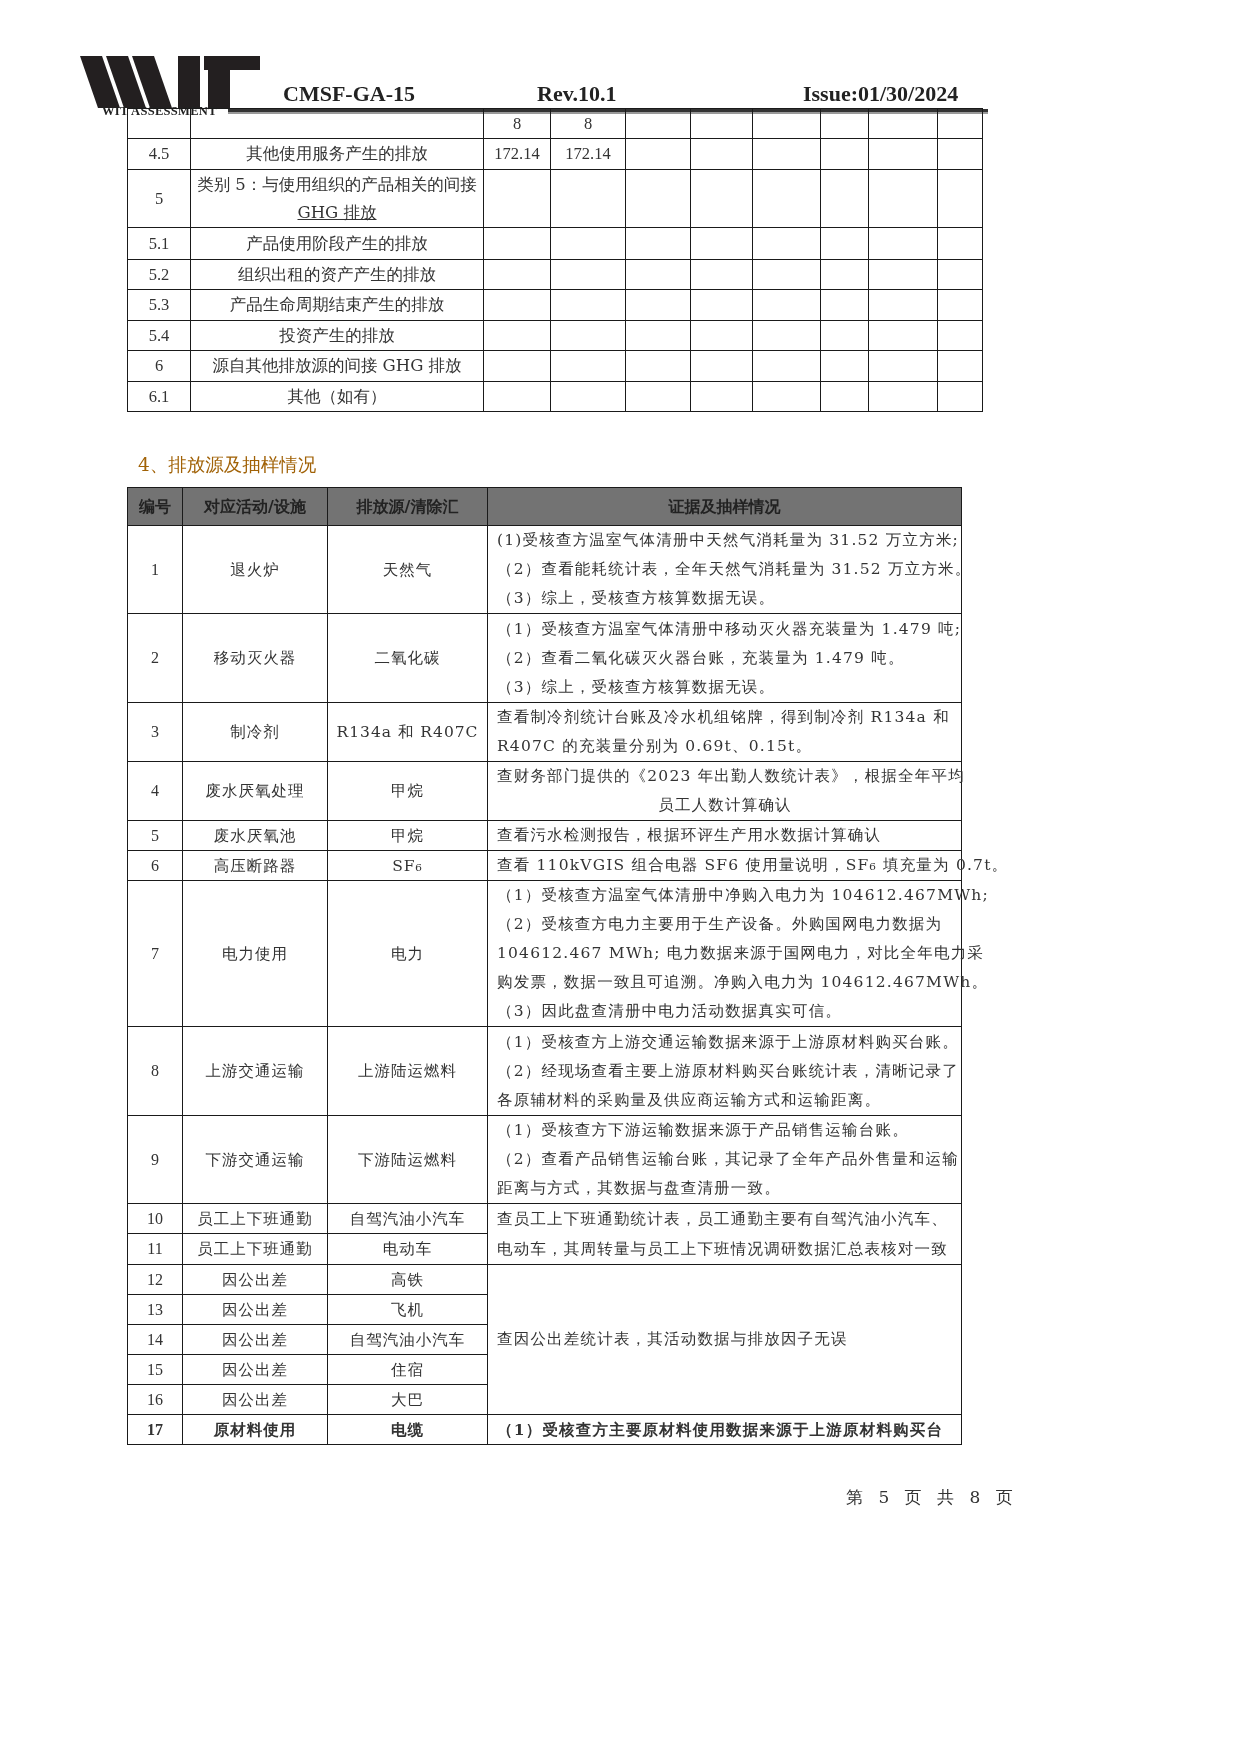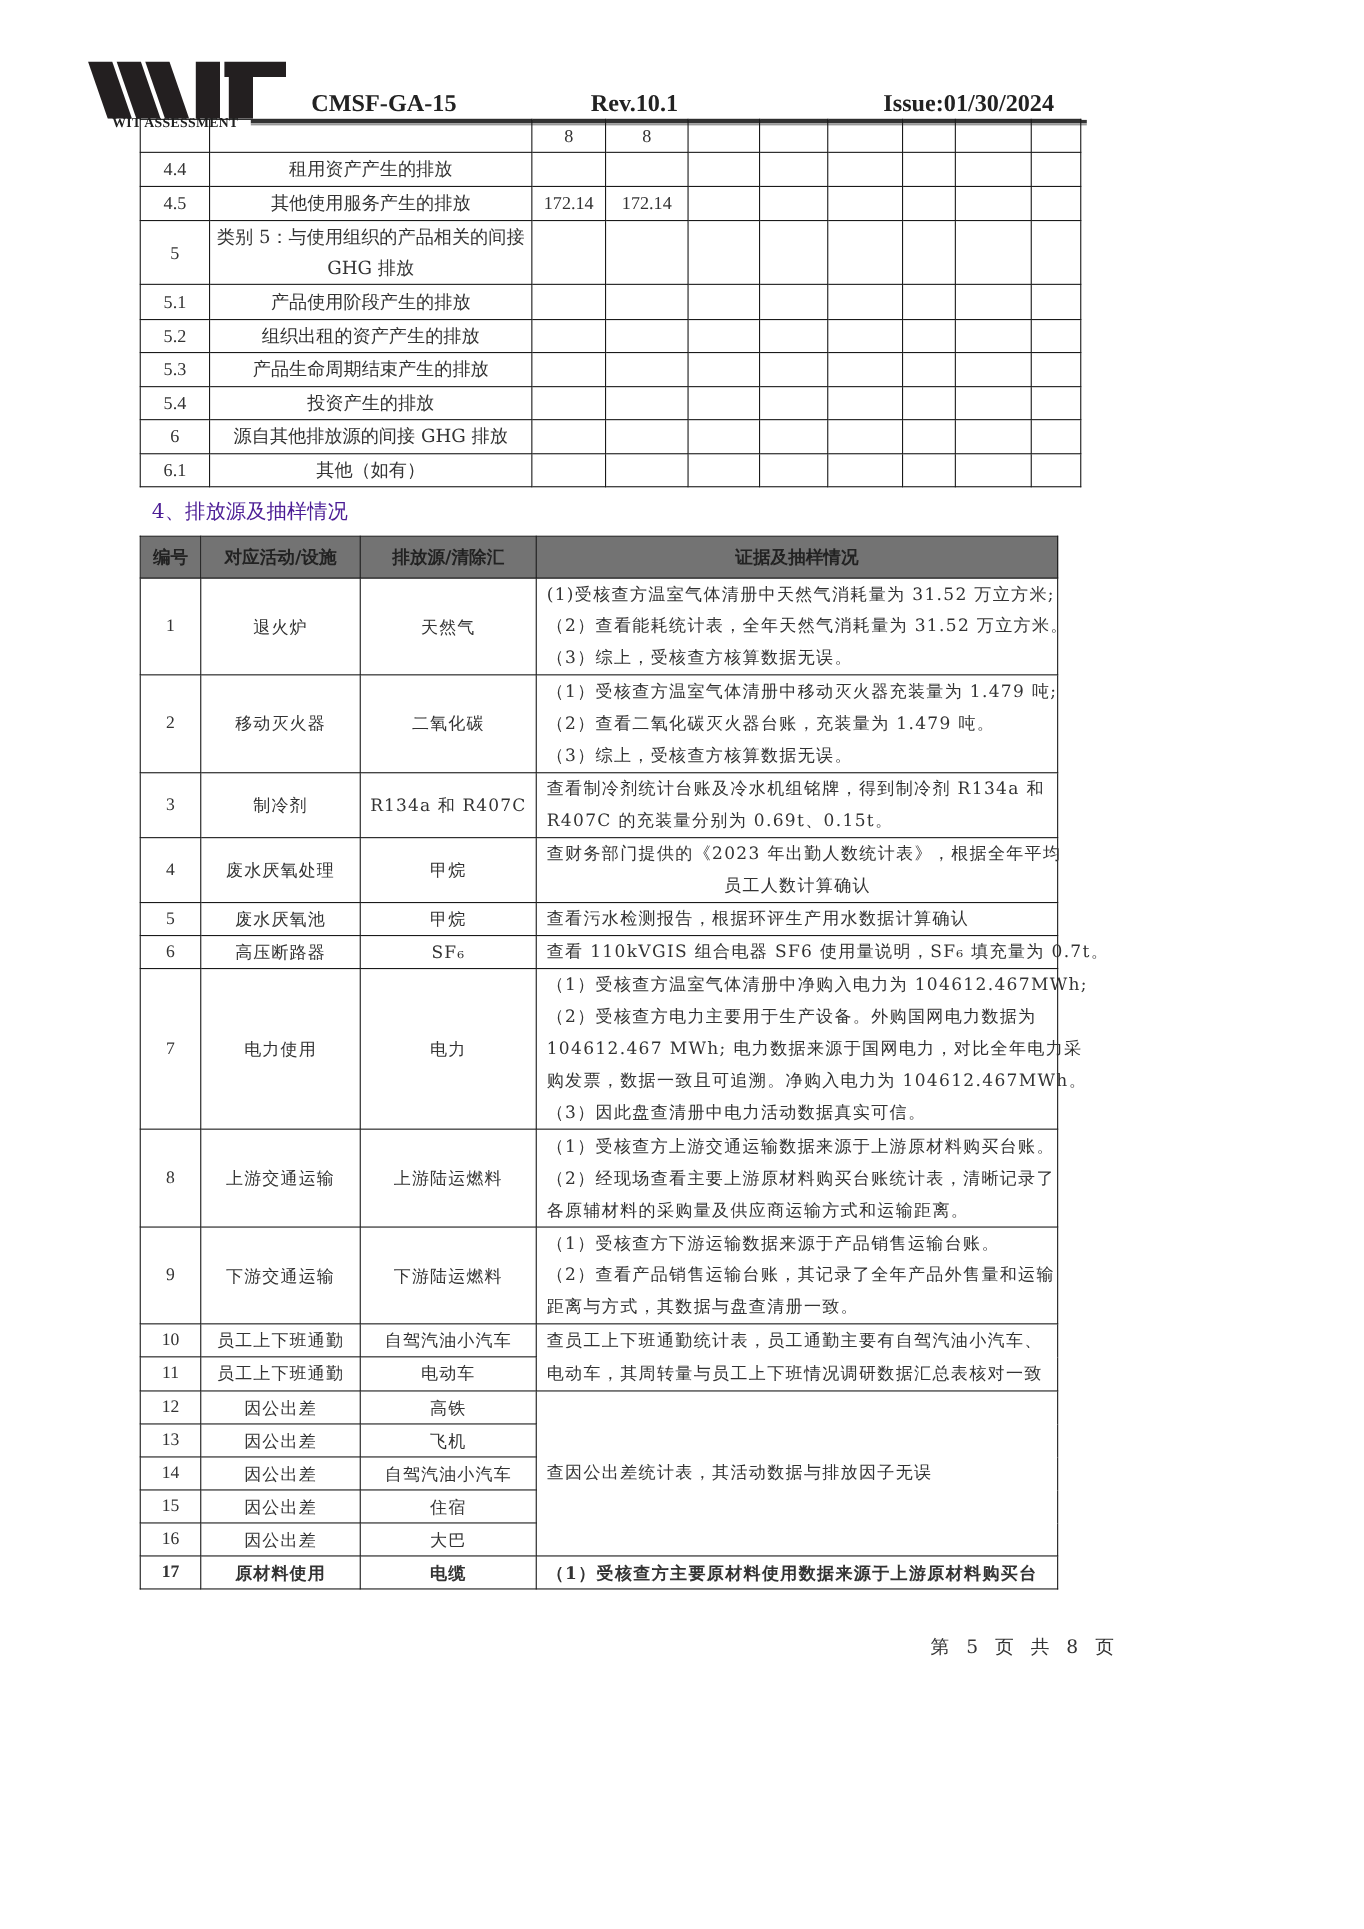--- a/index.html
+++ b/index.html
@@ -17,21 +17,21 @@
 
   
   table { border-collapse: collapse; position: absolute; table-layout: fixed; }
   td, th { border: 1.3px solid #1a1a1a; padding: 0; text-align: center; vertical-align: middle;
            font-family: "DejaVu Serif", "Liberation Serif", serif; font-size: 16px; color: #333; line-height: 28px; }
   .num { font-family: "Liberation Serif", serif; font-size: 16.5px; }
 
   #t1 { left: 127px; top: 108px; width: 855px; }
   #t1 td { font-size: 16.5px; }
 
-  .section-title { position: absolute; left: 138px; top: 452px; font-size: 18.5px; color: #4c1d95; white-space: nowrap;
+  .section-title { position: absolute; left: 138px; top: 452px; font-size: 18.5px; color: #a16207; white-space: nowrap;
                    font-family: "DejaVu Serif", "Liberation Serif", serif; }
 
   #t2 { left: 127px; top: 487px; width: 834px; }
   #t2 th { background: #737373; font-weight: bold; font-size: 16px; color: #222; font-family: "DejaVu Sans", sans-serif; }
   #t2 td { font-size: 15.5px; letter-spacing: 1px; }
   #t2 td.ev { text-align: left; padding: 0 8px 0 9px; line-height: 29px; letter-spacing: 1.2px; }
   #t2 td.idx { font-family: "Liberation Serif", serif; font-size: 16px; letter-spacing: 0; }
   .ev-line { display: block; white-space: nowrap; }
 
   .footer { position: absolute; left: 846px; top: 1486px; font-size: 17px; color: #333; letter-spacing: 5px;
@@ -76,48 +76,36 @@
         <td class="num">8</td>
         <td class="num">8</td>
         <td class="num"></td>
         <td class="num"></td>
         <td class="num"></td>
         <td class="num"></td>
         <td class="num"></td>
         <td class="num"></td>
       </tr>
       <tr style="height: 31px;">
-        <td class="num">4.4</td>
-        <td>租用资产产生的排放</td>
-        <td class="num"></td>
-        <td class="num"></td>
-        <td class="num"></td>
-        <td class="num"></td>
-        <td class="num"></td>
-        <td class="num"></td>
-        <td class="num"></td>
-        <td class="num"></td>
-      </tr>
-      <tr style="height: 31px;">
         <td class="num">4.5</td>
         <td>其他使用服务产生的排放</td>
         <td class="num">172.14</td>
         <td class="num">172.14</td>
         <td class="num"></td>
         <td class="num"></td>
         <td class="num"></td>
         <td class="num"></td>
         <td class="num"></td>
         <td class="num"></td>
       </tr>
       <tr style="height: 58px;">
         <td class="num">5</td>
         <td>
           <span style="display: block;">类别 5：与使用组织的产品相关的间接</span>
-          <span style="display: block;">GHG 排放</span>
+          <span style="display: block; text-decoration: underline;">GHG 排放</span>
         </td>
         <td class="num"></td>
         <td class="num"></td>
         <td class="num"></td>
         <td class="num"></td>
         <td class="num"></td>
         <td class="num"></td>
         <td class="num"></td>
         <td class="num"></td>
       </tr>

